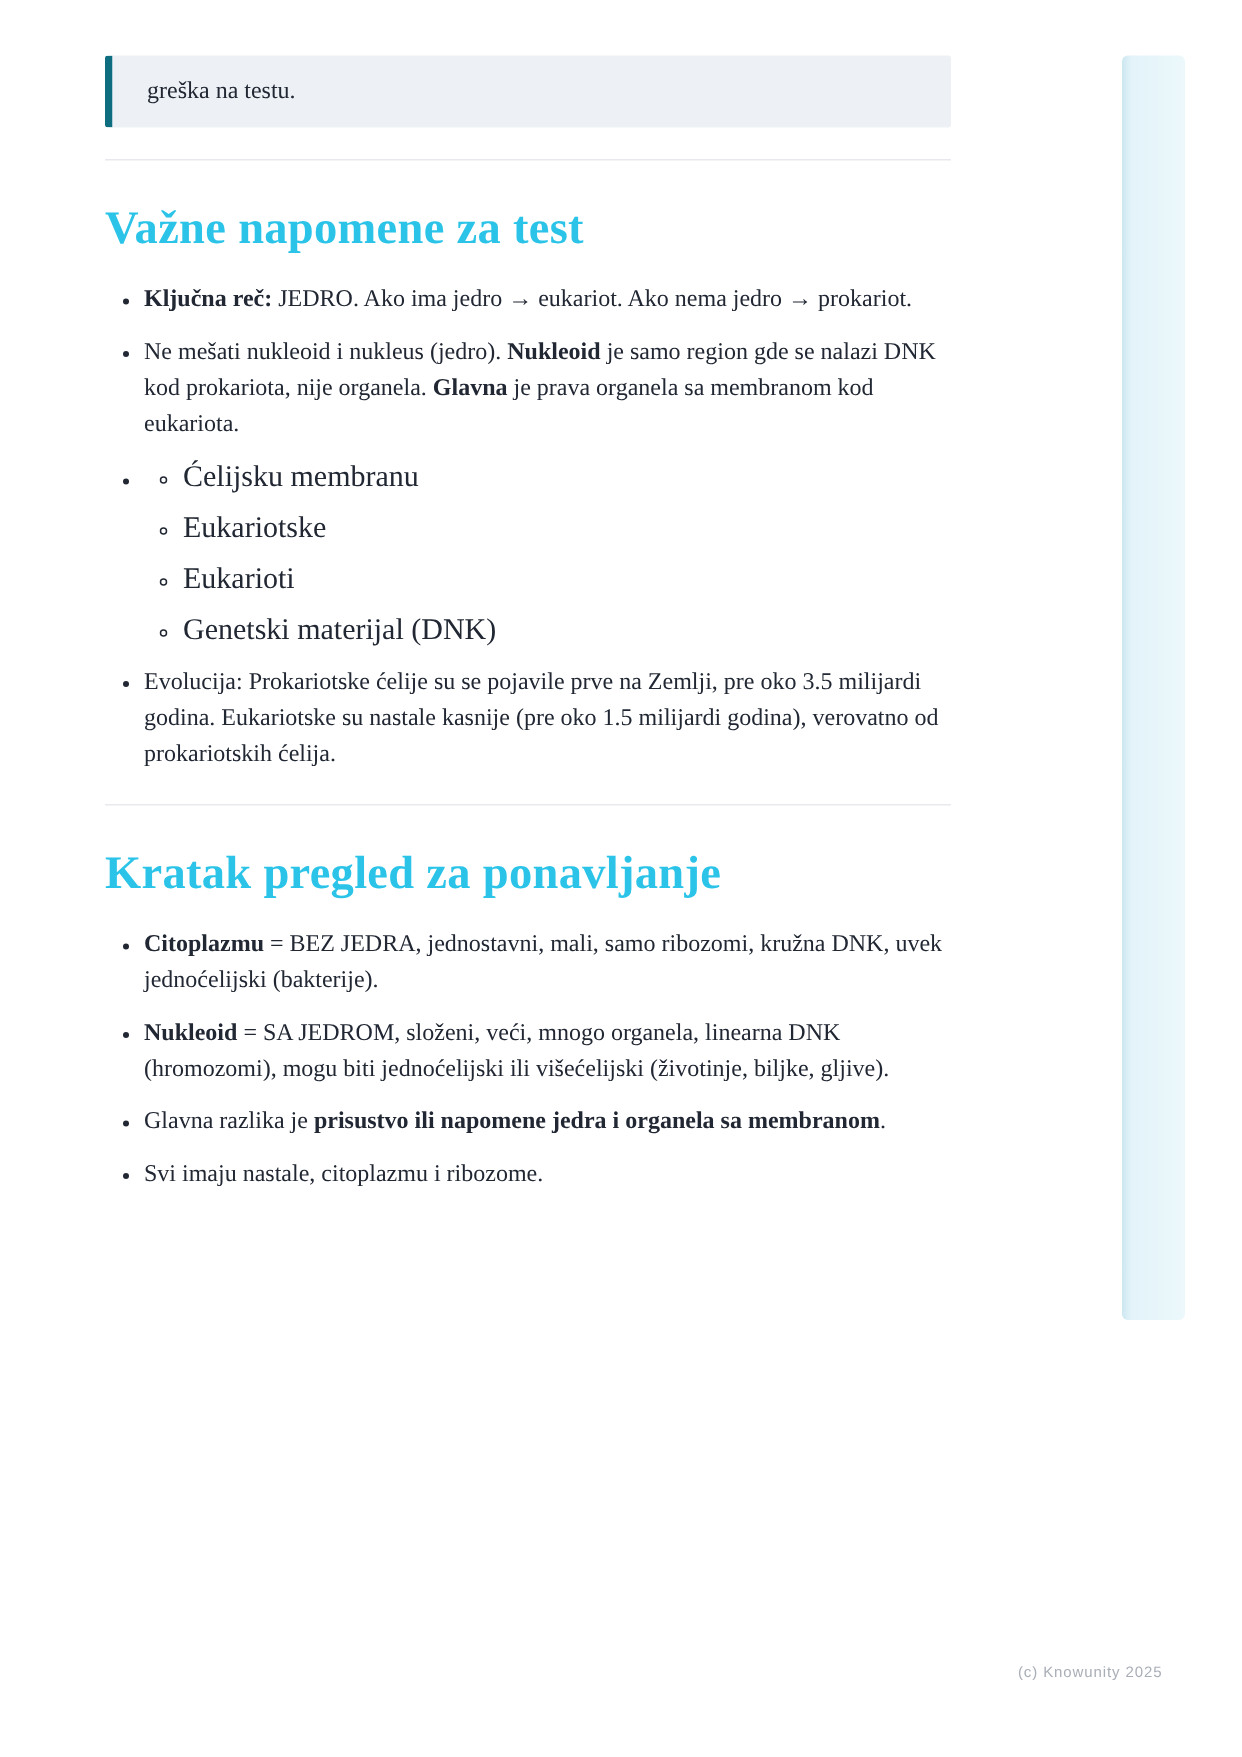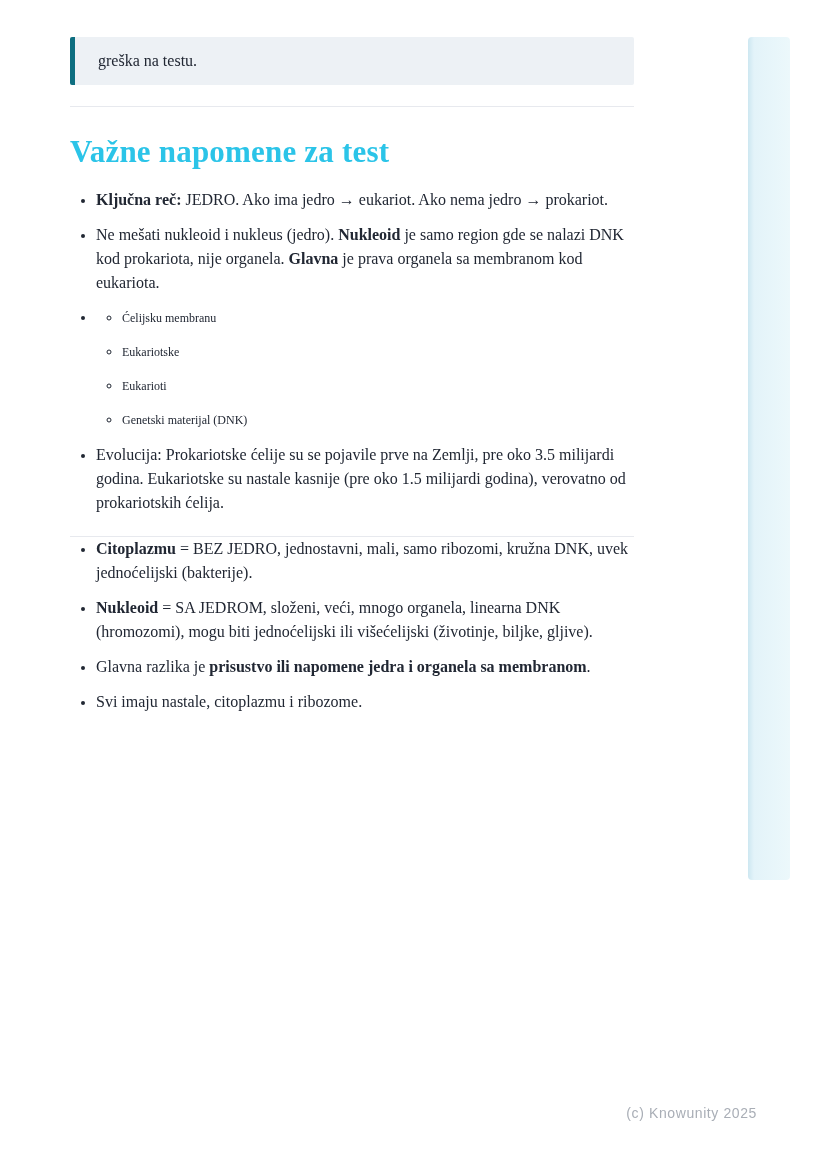--- a/index.html
+++ b/index.html
@@ -37,32 +37,32 @@
     list-style:disc;margin:0;padding:0 0 0 26px;
   }
   ul.main-list > li{
     font-size:16px;line-height:24px;margin-bottom:11px;
   }
   ul.main-list > li::marker{font-size:14px;}
   ul.sub-list{
     list-style:circle;margin:10px 0 2px 0;padding:0 0 0 26px;
   }
   ul.sub-list > li{
-    font-size:12px;line-height:24px;margin-bottom:10px;
+    font-size:20px;line-height:24px;margin-bottom:10px;
   }
   ul.sub-list > li::marker{font-size:13px;}
   strong{font-weight:bold;}
   .right-bar{
     position:absolute;left:748px;top:37px;width:42px;height:843px;
     background:linear-gradient(90deg,#cde7f1 0px,#e3f3f9 6px,#ecf8fb 100%);
     border-radius:4px;
   }
   .footer{
-    position:absolute;right:71px;bottom:50px;
-    font-size:14px;letter-spacing:0.6px;color:var(--footer-text);
+    position:absolute;right:53px;bottom:50px;
+    font-size:10px;letter-spacing:0.6px;color:var(--footer-text);
   }
 </style>
 </head>
 <body>
 
 <div class="right-bar"></div>
 
 <div class="content">
   <div class="callout">
     <div>greška na testu.</div>
@@ -75,22 +75,23 @@
         <li><span>Ne mešati nukleoid i nukleus (jedro). </span><strong>Nukleoid</strong><span> je samo region gde se nalazi DNK kod prokariota, nije organela. </span><strong>Glavna</strong><span> je prava organela sa membranom kod eukariota.</span></li>
         <li><ul class="sub-list">
             <li>Ćelijsku membranu</li>
             <li>Eukariotske</li>
             <li>Eukarioti</li>
             <li>Genetski materijal (DNK)</li>
           </ul></li>
         <li><span>Evolucija: Prokariotske ćelije su se pojavile prve na Zemlji, pre oko 3.5 milijardi godina. Eukariotske su nastale kasnije (pre oko 1.5 milijardi godina), verovatno od prokariotskih ćelija.</span></li>
       </ul>
       <hr class="section-divider">
+      <h2 class="section-heading">Kratak pregled za ponavljanje</h2>
       <ul class="main-list">
-        <li><strong>Citoplazmu</strong><span> = BEZ JEDRO, jednostavni, mali, samo ribozomi, kružna DNK, uvek jednoćelijski (bakterije).</span></li>
+        <li><strong>Citoplazmu</strong><span> = BEZ JEDRA, jednostavni, mali, samo ribozomi, kružna DNK, uvek jednoćelijski (bakterije).</span></li>
         <li><strong>Nukleoid</strong><span> = SA JEDROM, složeni, veći, mnogo organela, linearna DNK (hromozomi), mogu biti jednoćelijski ili višećelijski (životinje, biljke, gljive).</span></li>
         <li><span>Glavna razlika je </span><strong>prisustvo ili napomene jedra i organela sa membranom</strong><span>.</span></li>
         <li><span>Svi imaju nastale, citoplazmu i ribozome.</span></li>
       </ul>
     </div>
 </div>
 
 <div class="footer">(c) Knowunity 2025</div>
 
 </body></html>

